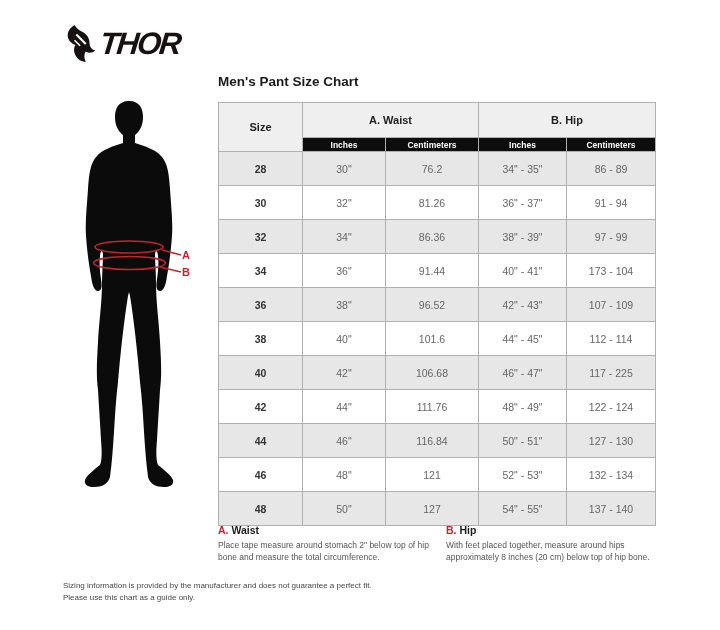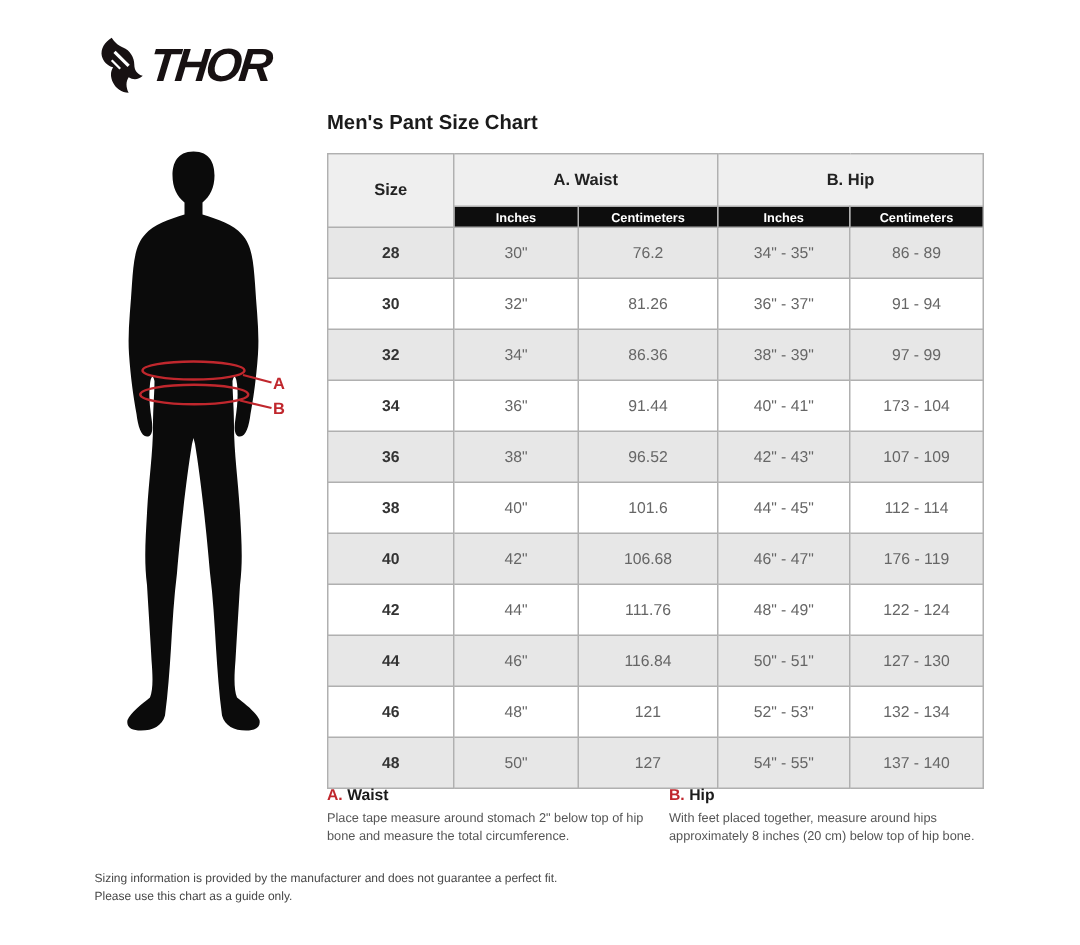--- a/index.html
+++ b/index.html
@@ -168,21 +168,21 @@
         <td>40"</td>
         <td>101.6</td>
         <td>44" - 45"</td>
         <td>112 - 114</td>
       </tr>
       <tr>
         <td class="size-cell">40</td>
         <td>42"</td>
         <td>106.68</td>
         <td>46" - 47"</td>
-        <td>176 - 119</td>
+        <td>117 - 225</td>
       </tr>
       <tr>
         <td class="size-cell">42</td>
         <td>44"</td>
         <td>111.76</td>
         <td>48" - 49"</td>
         <td>122 - 124</td>
       </tr>
       <tr>
         <td class="size-cell">44</td>

